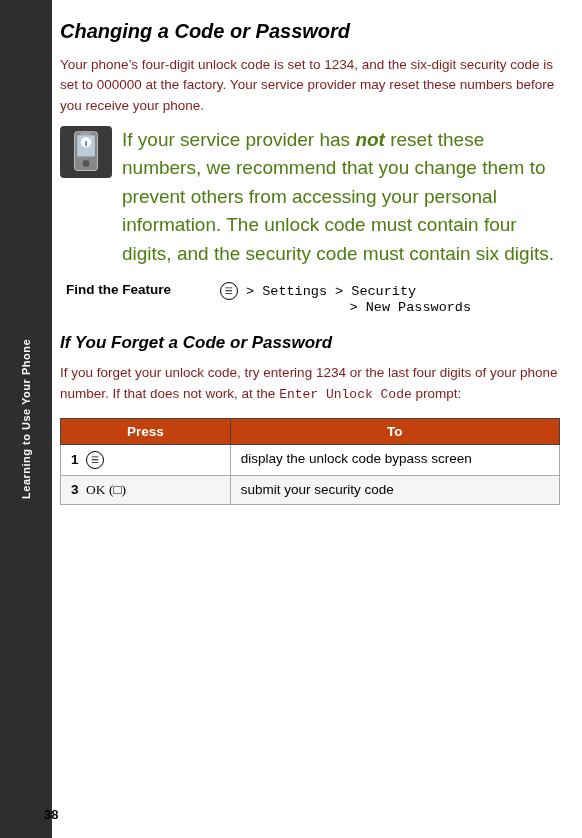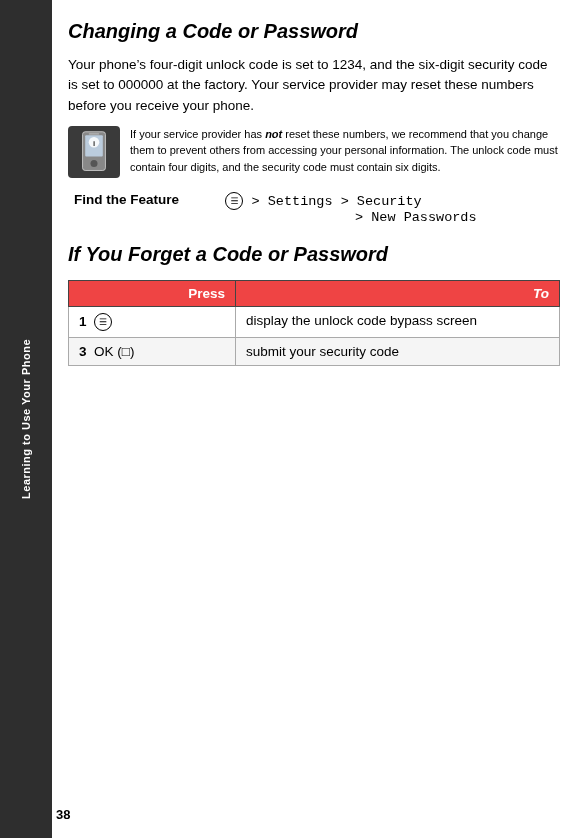--- a/index.html
+++ b/index.html
@@ -30,38 +30,38 @@
       font-size: 11px;
       font-weight: bold;
       writing-mode: vertical-rl;
       transform: rotate(180deg);
       text-align: center;
       letter-spacing: 0.5px;
     }
 
     .main-content {
       flex: 1;
-      padding: 20px 22px 20px 16px;
+      padding: 20px 22px 20px 8px;
       overflow-y: auto;
       height: 600px;
     }
 
     .page-title {
       font-size: 20px;
       font-weight: bold;
       font-style: italic;
       margin-bottom: 12px;
       color: #000;
       font-family: Arial, Helvetica, sans-serif;
     }
 
     .body-text {
       font-size: 13.5px;
       line-height: 1.5;
-      color: #000000;
+      color: #7f1d1d;
       margin-bottom: 10px;
     }
 
     .info-block {
       display: flex;
       align-items: flex-start;
       margin: 10px 0 10px 0;
       gap: 10px;
     }
 
@@ -76,23 +76,23 @@
       justify-content: center;
       overflow: hidden;
     }
 
     .phone-icon-svg {
       width: 38px;
       height: 44px;
     }
 
     .info-text {
-      font-size: 11px;
+      font-size: 19px;
       line-height: 1.5;
-      color: #000000;
+      color: #4d7c0f;
     }
 
     .find-feature-table {
       margin: 12px 0 12px 0;
       border-collapse: collapse;
       width: 100%;
     }
 
     .find-feature-table td {
       padding: 2px 6px;
@@ -106,40 +106,40 @@
       white-space: nowrap;
       padding-right: 14px;
     }
 
     .find-feature-value {
       font-family: 'Courier New', Courier, monospace;
       font-size: 13px;
     }
 
     .section-title {
-      font-size: 20px;
+      font-size: 17px;
       font-weight: bold;
       font-style: italic;
       margin: 16px 0 10px 0;
       color: #000;
       font-family: Arial, Helvetica, sans-serif;
     }
 
     .data-table {
       width: 100%;
       border-collapse: collapse;
       margin-top: 14px;
       font-size: 13.5px;
     }
 
     .data-table th {
-      background: #ef4444;
+      background: #c2410c;
       color: #fff;
       padding: 5px 10px;
-      text-align: right;
+      text-align: center;
       font-weight: bold;
       border: 1px solid #444;
     }
 
     .data-table td {
       padding: 6px 10px;
       border: 1px solid #aaa;
       vertical-align: top;
       color: #000;
     }
@@ -148,36 +148,36 @@
       background: #f5f5f5;
     }
 
     .data-table tr:nth-child(odd) td {
       background: #fff;
     }
 
     .page-number {
       position: absolute;
       bottom: 16px;
-      left: 56px;
+      left: 44px;
       font-size: 13px;
       font-weight: bold;
       color: #000;
     }
 
     .code-inline {
       font-family: 'Courier New', Courier, monospace;
       font-size: 13px;
     }
 
     .col-press { width: 34%; }
-    .col-to { width: 66%; font-style: italic; }
+    .col-to { width: 66%; }
 
     .ok-key {
-      font-family: Liberation Sans, sans-serif;
+      font-family: Liberation Serif, serif;
     }
 
     .circle-btn {
       display: inline-flex;
       align-items: center;
       justify-content: center;
       width: 18px;
       height: 18px;
       border: 1.5px solid #000;
       border-radius: 50%;
@@ -226,20 +226,23 @@
         <span class="circle-btn">☰</span><span> &gt; Settings &gt; Security</span><br>
         &nbsp;&nbsp;&nbsp;&nbsp;&nbsp;&nbsp;&nbsp;&nbsp;&nbsp;&nbsp;&nbsp;&nbsp;&nbsp;&nbsp;&nbsp;&nbsp;<span>&gt; New Passwords</span>
       </td>
     </tr>
   </tbody>
     </table>
 
   <div class="section-title">If You Forget a Code or Password</div>
 
 
+  <p class="body-text">
+    <span>If you forget your unlock code, try entering 1234 or the last four digits of your phone number. If that does not work, at the </span><span class="code-inline">Enter Unlock Code</span><span> prompt:</span>
+  </p>
 
   <table class="data-table">
     <thead>
       <tr>
         <th class="col-press">Press</th>
         <th class="col-to">To</th>
       </tr>
     </thead>
     <tbody>
       <tr>

